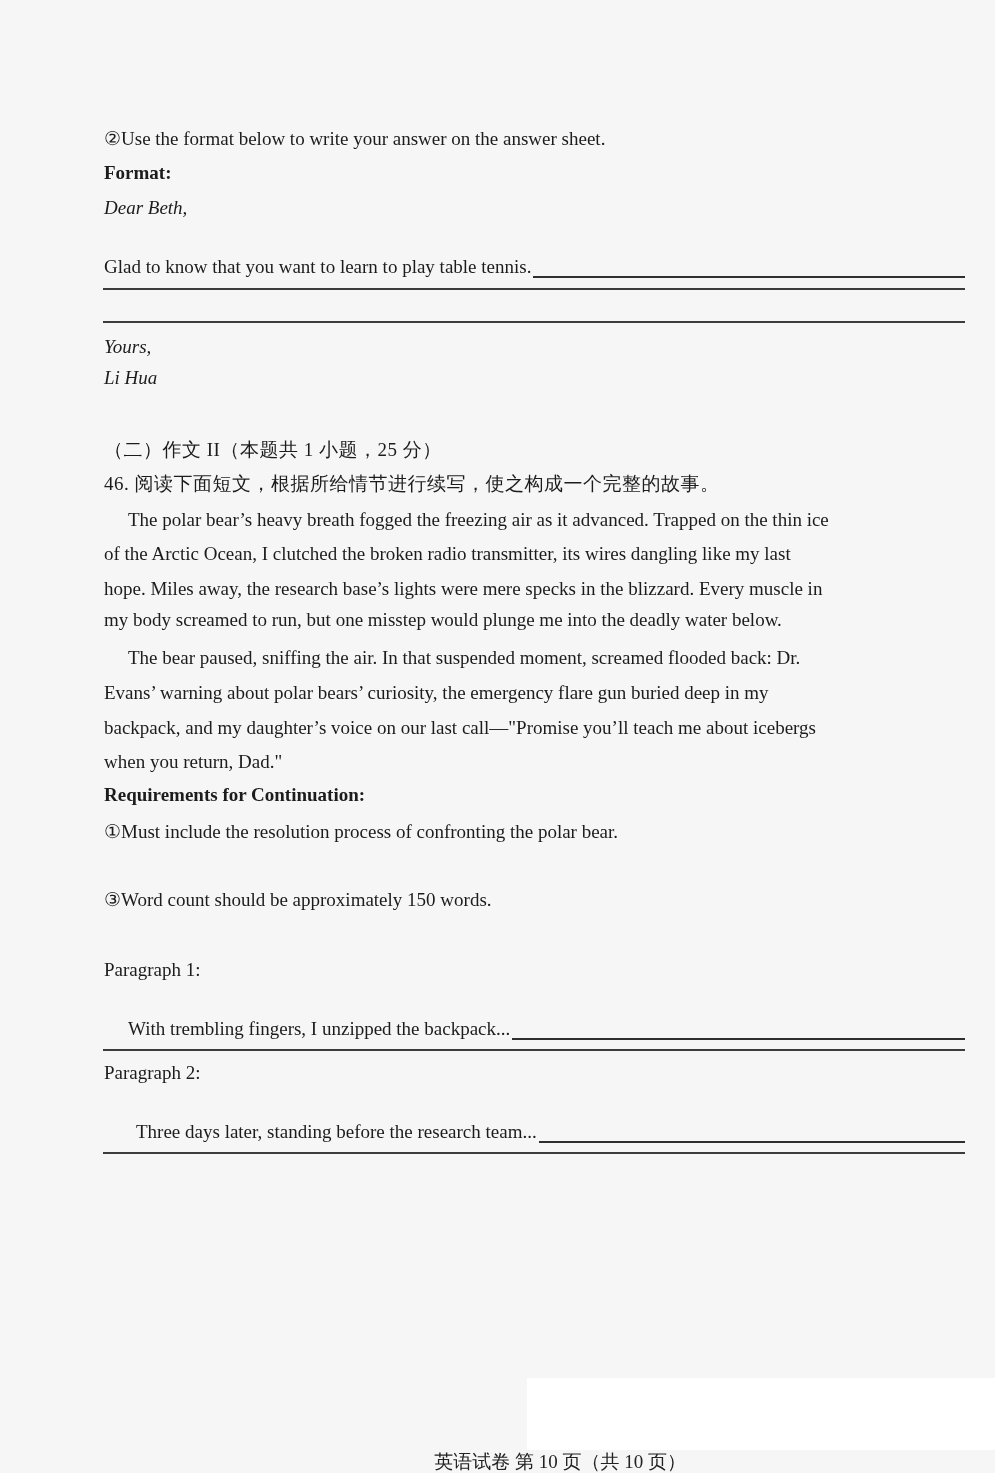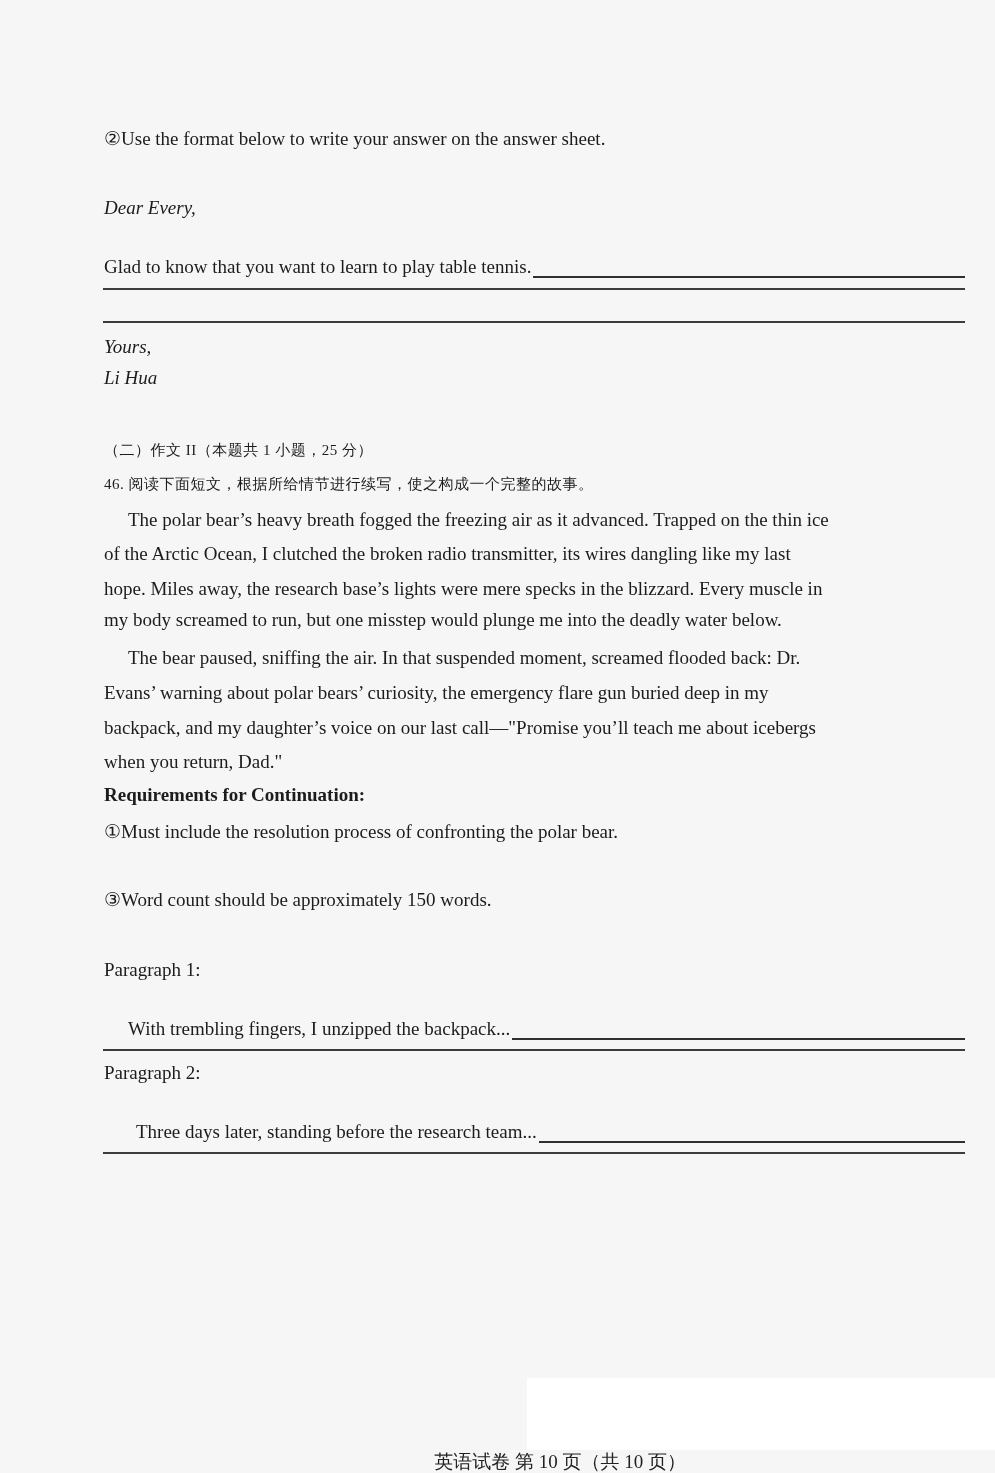--- a/index.html
+++ b/index.html
@@ -12,21 +12,21 @@
     font-family:"Liberation Serif","DejaVu Serif",serif;
     color:#1c1c1c;
   }
   .ln {
     position:absolute;
     left:104px; right:30px;
     font-size:19px;
     line-height:30px;
     white-space:nowrap;
   }
-  .ln.zh   { font-size:15px; letter-spacing:0.5px; }
+  .ln.zh   { font-size:19px; letter-spacing:0.5px; }
   .ln.b    { font-weight:bold; }
   .ln.i    { font-style:italic; }
   .ln.ind  { padding-left:24px; }
   .answer-row { display:flex; align-items:stretch; }
   .answer-row .t { flex:0 0 auto;margin-top:24px; }
   .answer-row .blank {
     flex:1 1 auto;
     border-bottom:2px solid #2f2f2f;
     margin:0 0 4px 2px;
     min-width:40px;
@@ -53,21 +53,22 @@
     white-space:nowrap;
     color:#222;
   }
 </style>
 </head>
 <body>
 
 <div class="page">
 
   <div class="ln" style="top:124px">②Use the format below to write your answer on the answer sheet.</div>
-  <div class="ln i" style="top:193px">Dear Every,</div>
+  <div class="ln b" style="top:158px">Format:</div>
+  <div class="ln i" style="top:193px">Dear Beth,</div>
 
   <div class="ln answer-row" style="top:228px">
     <span class="t i">Glad to know that you want to learn to play table tennis.</span>
     <span class="blank"></span>
   </div>
 
   <div class="rule" style="top:288px"></div>
   <div class="rule" style="top:321px"></div>
 
   <div class="ln i" style="top:332px">Yours,</div>

